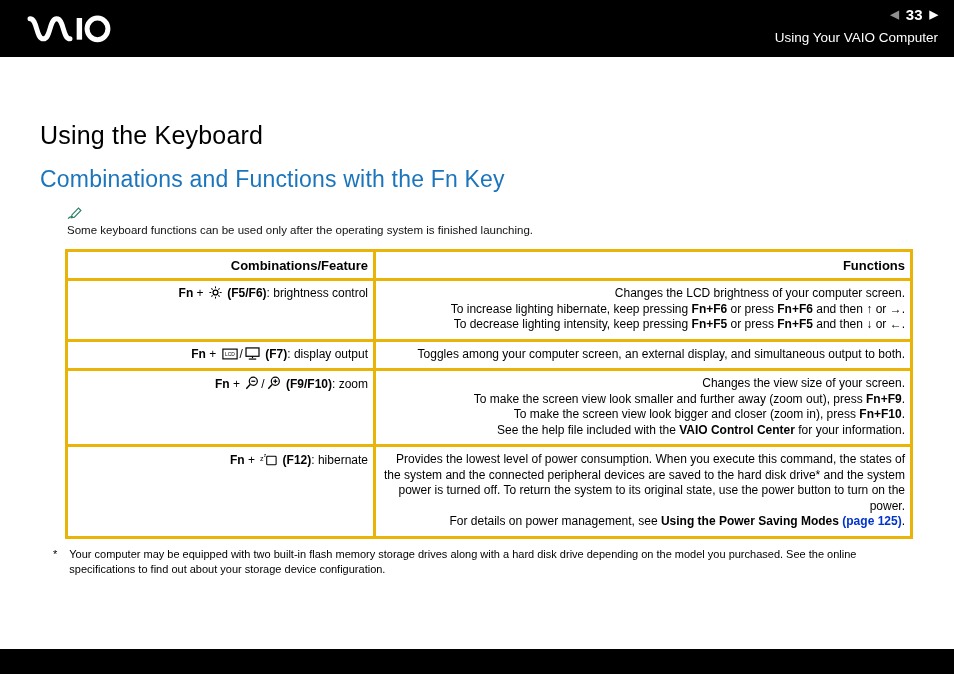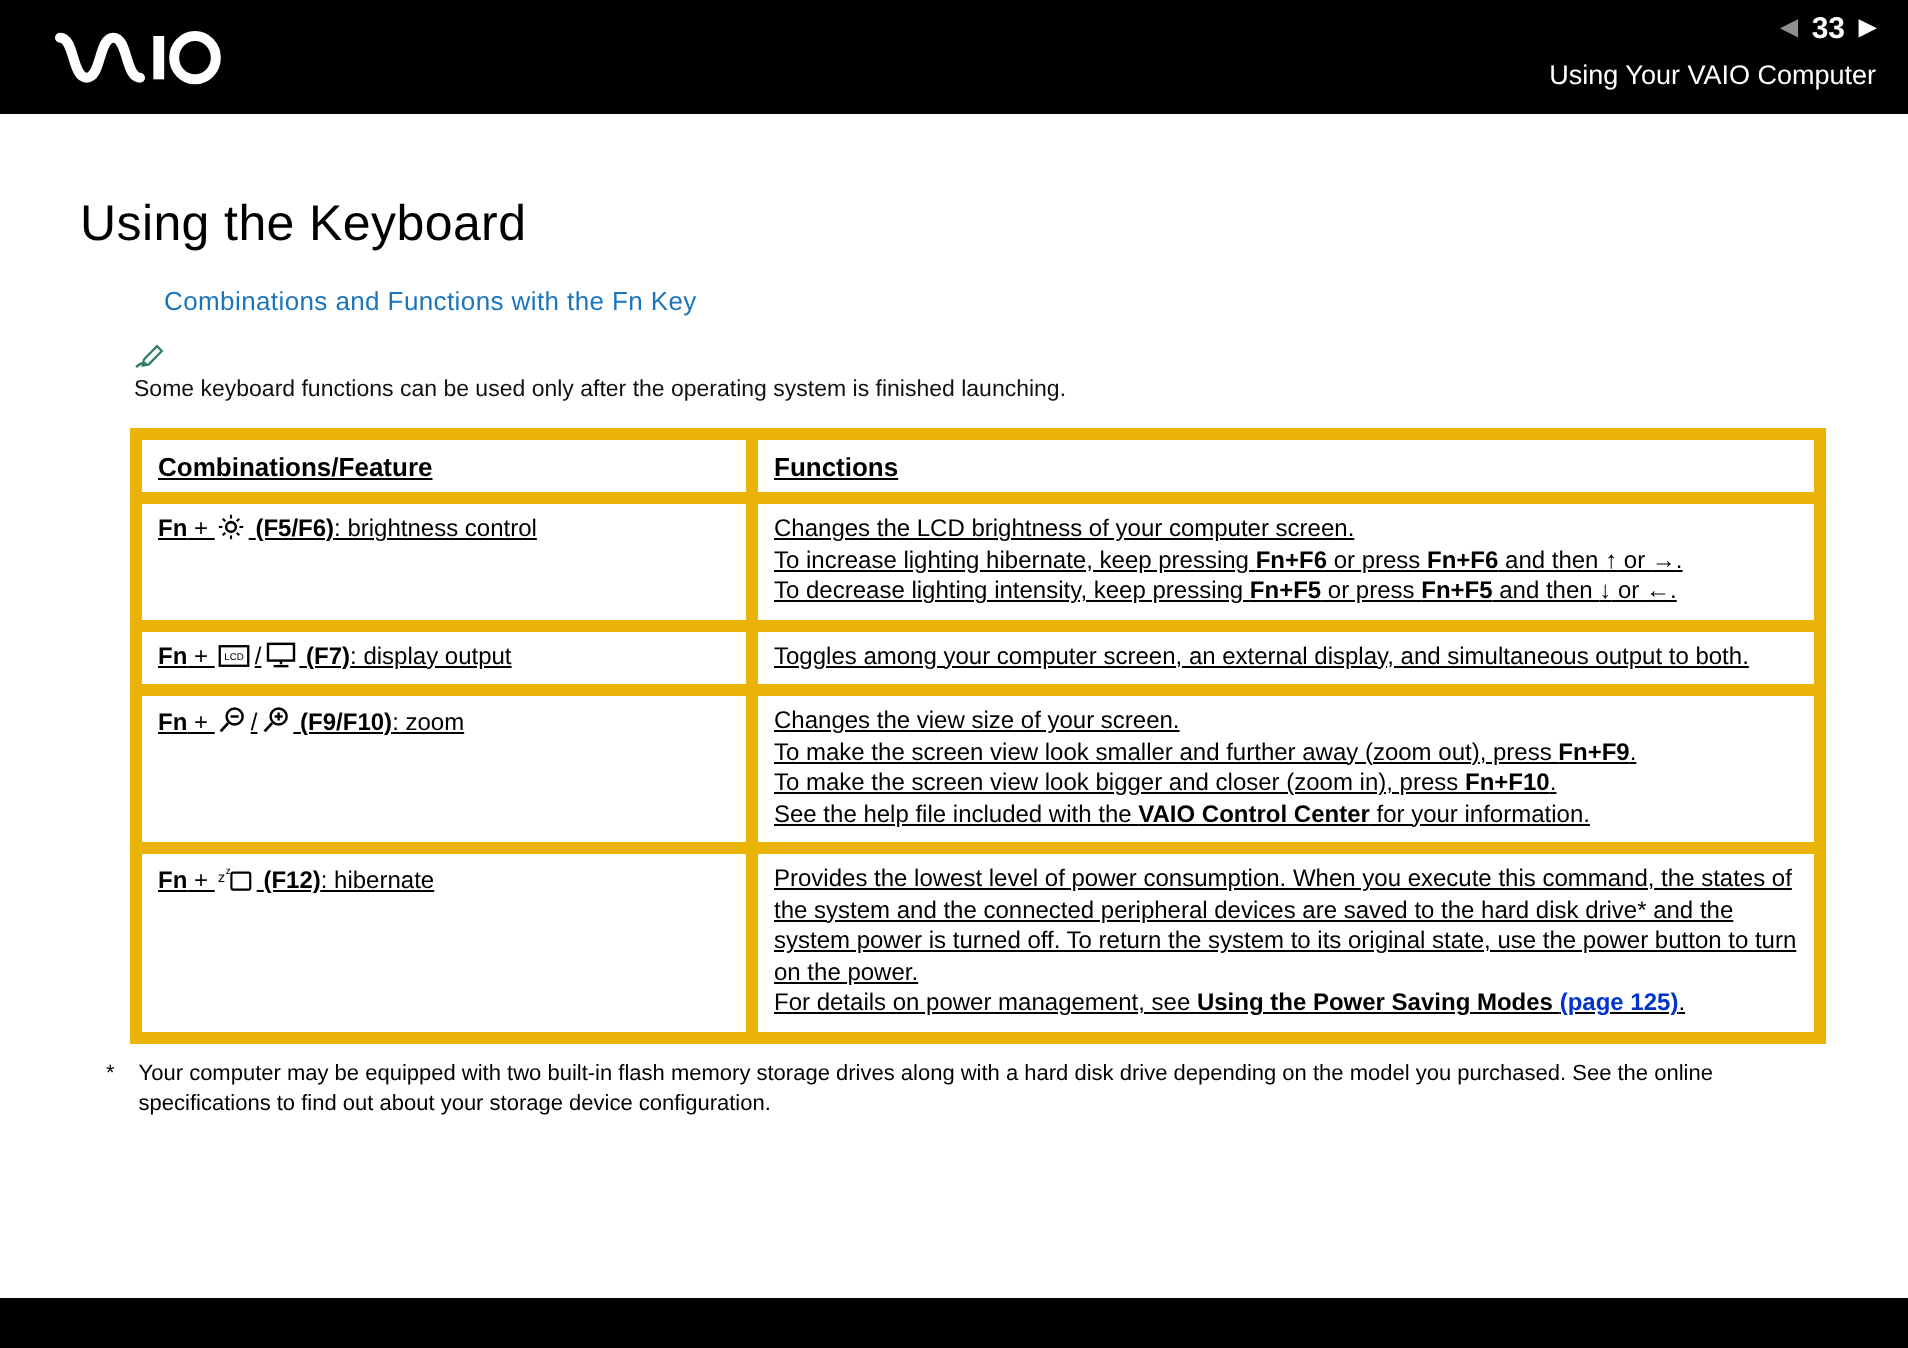--- a/index.html
+++ b/index.html
@@ -16,33 +16,33 @@
     color:#fff; font-weight:bold; font-size:15px;
   }
   .arrow { font-size:11px; line-height:1; cursor:pointer; }
   .arrow.prev { color:#8f8f8f; }
   .arrow.next { color:#ffffff; }
   .section-title { position:absolute; right:16px; top:30px; color:#fff; font-weight:normal; font-size:13.5px; }
   
   .bottombar { position:absolute; bottom:0; left:0; width:954px; height:25px; background:#000; }
   
   .content { position:absolute; top:57px; left:0; width:954px; padding:0 40px; }
-  h1 { margin-top:41px; font-size:25px; font-weight:400; letter-spacing:.2px; color:#000; }
+  h1 { margin-top:64px; font-size:25px; font-weight:400; letter-spacing:.2px; color:#000; }
   .intro { margin-top:13px; font-size:13.5px; line-height:17px; }
-  h2 { margin-top:16px; font-size:13px; font-weight:400; color:#1b75bc; letter-spacing:.2px;margin-left:42px; }
+  h2 { margin-top:16px; font-size:23px; font-weight:400; color:#1b75bc; letter-spacing:.2px; }
   .note-block { margin-top:13px; margin-left:27px; }
   .note-icon { height:15px; }
   .note-text { margin-top:3px; font-size:11.5px; color:#111; }
   
   table.fn-table {
     margin-top:13px; margin-left:25px; width:848px;
     border-collapse:collapse; font-size:12px; table-layout:fixed;
   }
   .fn-table th, .fn-table td {
-    border:6px solid #eab308; text-align:left; vertical-align:top; padding:5px 5px 6px 8px;text-decoration:underline;
+    border:3px solid #eab308; text-align:right; vertical-align:top; padding:5px 5px 6px 8px;
   }
   .fn-table th { font-size:13px; padding-top:6px; padding-bottom:5px; }
   .col-combo { width:308px; }
   .combo-cell, .func-line { line-height:15.5px; }
   .b { font-weight:bold; }
   .link { color:#0033cc; cursor:pointer; }
   .inline-icon { display:inline-block; vertical-align:-2px; margin:0 2px; line-height:0; }
   
   .footnote { margin-top:8px; margin-left:13px; display:flex; gap:12px; width:828px; font-size:11px; line-height:15px; }
   .fn-marker { flex:0 0 auto; }

